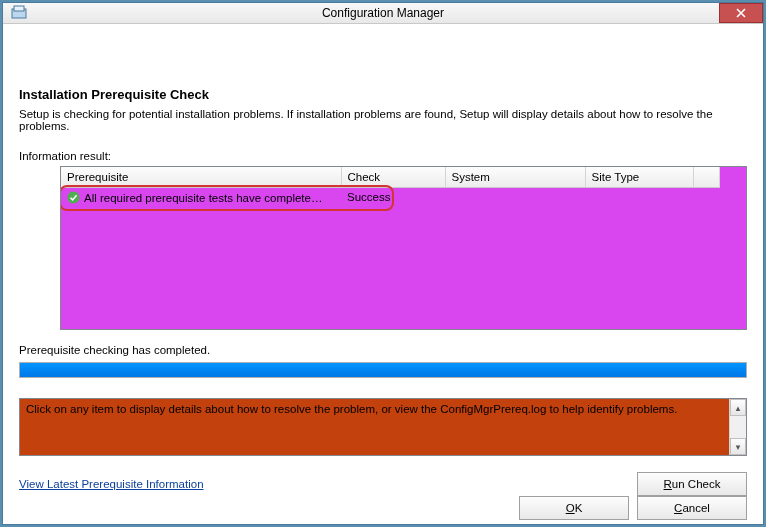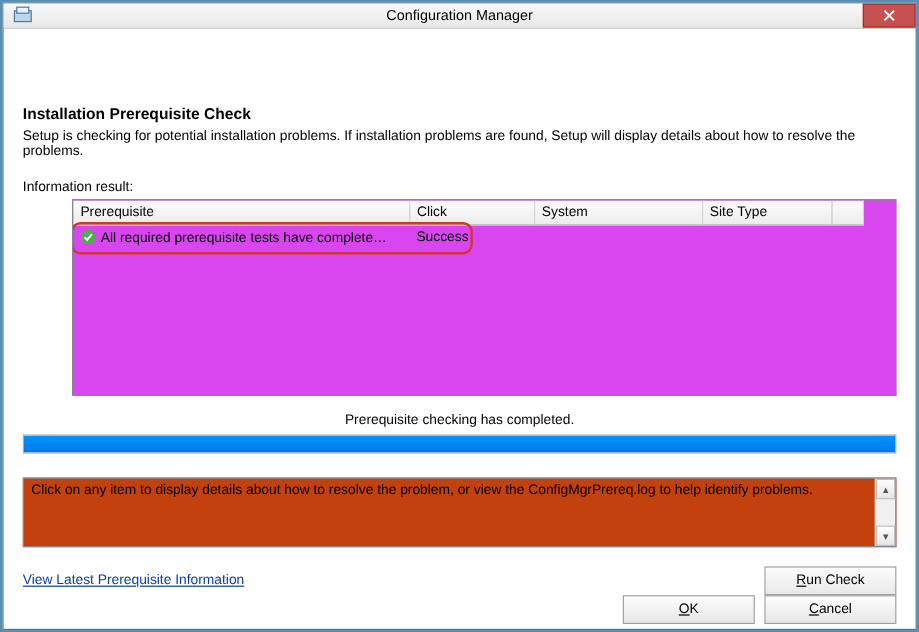--- a/index.html
+++ b/index.html
@@ -109,21 +109,21 @@
     border: 2px solid #d43434;
     border-radius: 8px;
     pointer-events: none;
   }
   .status-icon {
     display: inline-block;
     width: 13px; height: 13px;
     vertical-align: -2px;
     margin-right: 4px;
   }
-  .progress-label { font-size: 11.5px; margin: 14px 0 6px 0; text-align: center; }
+  .progress-label { font-size: 11.5px; margin: 14px 0 6px 0; }
   .progress-bar {
     height: 16px;
     border: 1px solid #b0b0b0;
     background: linear-gradient(#0094ff,#0078e7);
     margin-bottom: 20px;
   }
   .details-box {
     position: relative;
     border: 1px solid #828790;
     height: 58px;
@@ -208,21 +208,21 @@
         <colgroup>
           <col style="width:280px">
             <col style="width:104px">
             <col style="width:140px">
             <col style="width:108px">
             <col>
         </colgroup>
         <thead>
           <tr>
             <th>Prerequisite</th>
-            <th>Click</th>
+            <th>Check</th>
             <th>System</th>
             <th>Site Type</th>
             <th></th>
           </tr>
         </thead>
         <tbody>
           <tr class="row-highlight">
             <td>
               <span class="status-icon">
                 <svg width="13" height="13" viewBox="0 0 13 13">

